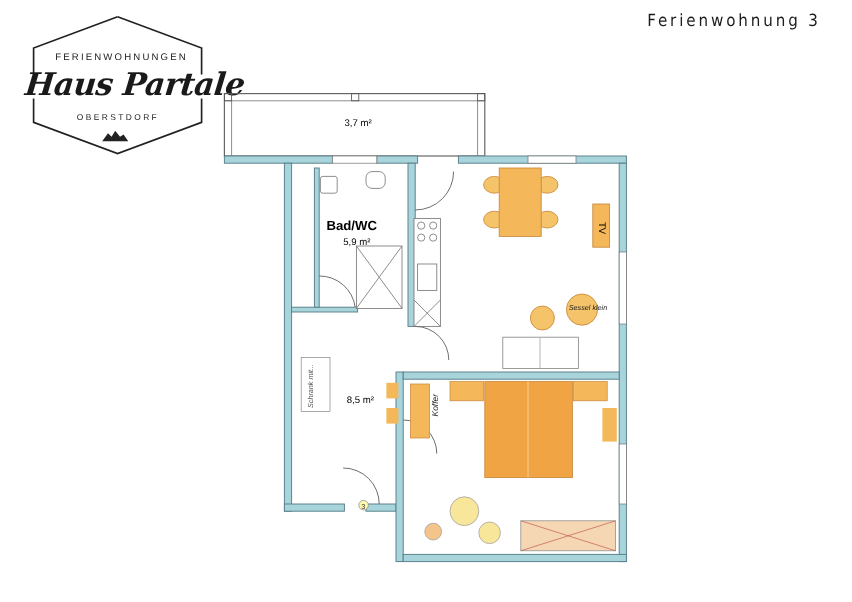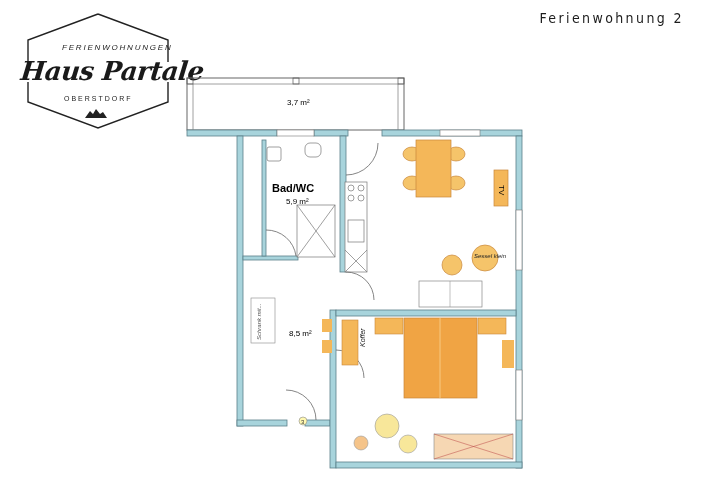--- a/index.html
+++ b/index.html
@@ -1,30 +1,30 @@
 <!DOCTYPE html>
 <html><head>
 <meta charset="utf-8">
 <style>
   html, body { margin:0; padding:0; }
   body { width:710px; height:502px; background:#ffffff; position:relative; overflow:hidden; font-family:"Liberation Sans", sans-serif; }
   .abs { position:absolute; }
   .title { right:26px; top:10px; font-family:"DejaVu Sans Condensed","DejaVu Sans", sans-serif; font-size:14px; letter-spacing:2.4px; color:#1c1c1c; }
   .logo { left:18px; top:12px; width:160px; height:118px; }
-  .logo-top { left:62px; top:43px; font-size:8px; letter-spacing:1.8px; color:#222;font-style:italic; }
+  .logo-top { left:46px; top:43px; font-size:8px; letter-spacing:1.8px; color:#222; }
   .logo-main { left:21px; top:56px; font-family:"DejaVu Serif", serif; font-style:italic; font-weight:bold; font-size:26px; color:#1a1a1a; letter-spacing:-0.5px; transform:skew(-6deg); }
   .logo-bottom { left:64px; top:95px; font-size:7px; letter-spacing:2px; color:#222; }
   .plan { left:0; top:0; width:710px; height:502px; }
   .lbl { font-size:8px; color:#333; }
   .lbl-bold { font-weight:bold; font-size:11px; color:#222; }
 </style>
 </head>
 <body>
 
-<div class="abs title">Ferienwohnung 2</div>
+<div class="abs title">Ferienwohnung 3</div>
 
 <div>
   <svg class="abs logo" viewBox="0 0 160 118">
     <polyline points="80,2 150,28 150,50" fill="none" stroke="#222" stroke-width="1.4"></polyline>
     <polyline points="80,2 10,28 10,50" fill="none" stroke="#222" stroke-width="1.4"></polyline>
     <polyline points="10,70 10,90 80,116 150,90 150,70" fill="none" stroke="#222" stroke-width="1.4"></polyline>
   </svg>
   <div class="abs logo-top">FERIENWOHNUNGEN</div>
   <div class="abs logo-main">Haus Partale</div>
   <div class="abs logo-bottom">OBERSTDORF</div>

